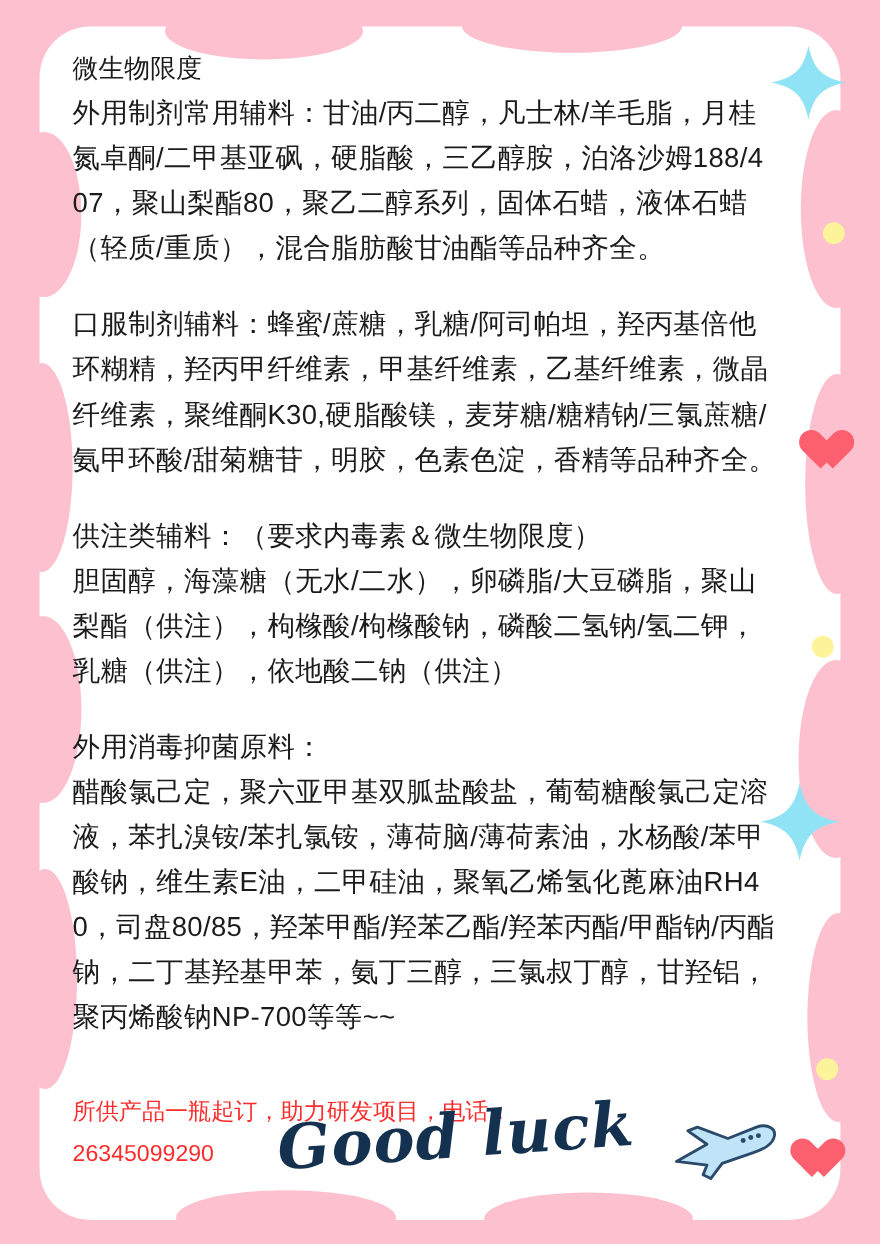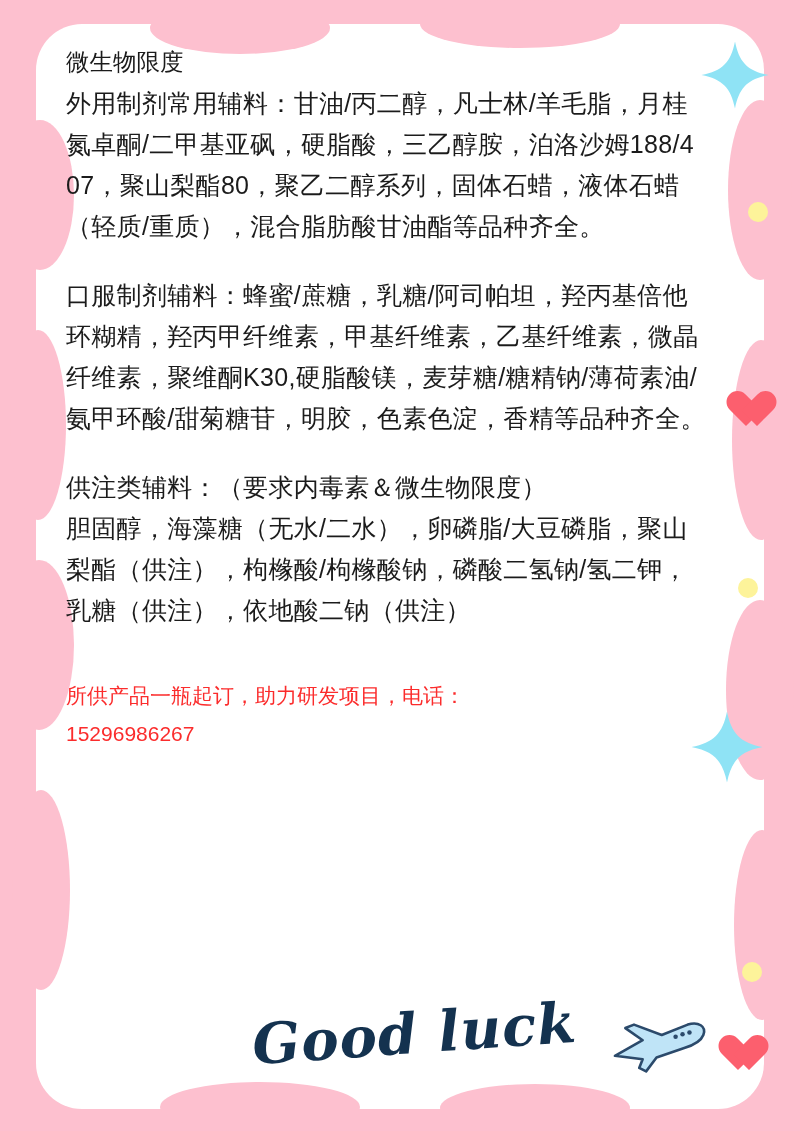--- a/index.html
+++ b/index.html
@@ -148,20 +148,22 @@
 <svg class="plane" width="104" height="62" viewBox="0 0 120 70">
   <path d="M8 44 L40 26 L20 12 L30 8 L62 20 L92 8 C104 4 114 10 110 20 C107 28 98 32 88 35 L56 46 L44 62 L36 58 L40 48 Z" fill="#bfe4f7" stroke="#2b4a6b" stroke-width="3" stroke-linejoin="round"></path>
   <circle cx="78" cy="22" r="2.6" fill="#2b4a6b"></circle>
   <circle cx="86" cy="19" r="2.6" fill="#2b4a6b"></circle>
   <circle cx="94" cy="17" r="2.6" fill="#2b4a6b"></circle>
 </svg>
 
 <div class="content">
   <p class="heading">微生物限度</p>
   <p class="para">外用制剂常用辅料：甘油/丙二醇，凡士林/羊毛脂，月桂氮卓酮/二甲基亚砜，硬脂酸，三乙醇胺，泊洛沙姆188/407，聚山梨酯80，聚乙二醇系列，固体石蜡，液体石蜡（轻质/重质），混合脂肪酸甘油酯等品种齐全。</p>
-  <p class="para">口服制剂辅料：蜂蜜/蔗糖，乳糖/阿司帕坦，羟丙基倍他环糊精，羟丙甲纤维素，甲基纤维素，乙基纤维素，微晶纤维素，聚维酮K30,硬脂酸镁，麦芽糖/糖精钠/薄荷素油/氨甲环酸/甜菊糖苷，明胶，色素色淀，香精等品种齐全。</p>
+  <p class="para">口服制剂辅料：蜂蜜/蔗糖，乳糖/阿司帕坦，羟丙基倍他环糊精，羟丙甲纤维素，甲基纤维素，乙基纤维素，微晶纤维素，聚维酮K30,硬脂酸镁，麦芽糖/糖精钠/三氯蔗糖/氨甲环酸/甜菊糖苷，明胶，色素色淀，香精等品种齐全。</p>
   <p class="para">供注类辅料：（要求内毒素＆微生物限度）
 胆固醇，海藻糖（无水/二水），卵磷脂/大豆磷脂，聚山梨酯（供注），枸橼酸/枸橼酸钠，磷酸二氢钠/氢二钾，乳糖（供注），依地酸二钠（供注）</p>
+  <p class="para tight">外用消毒抑菌原料：
+醋酸氯己定，聚六亚甲基双胍盐酸盐，葡萄糖酸氯己定溶液，苯扎溴铵/苯扎氯铵，薄荷脑/薄荷素油，水杨酸/苯甲酸钠，维生素E油，二甲硅油，聚氧乙烯氢化蓖麻油RH40，司盘80/85，羟苯甲酯/羟苯乙酯/羟苯丙酯/甲酯钠/丙酯钠，二丁基羟基甲苯，氨丁三醇，三氯叔丁醇，甘羟铝，聚丙烯酸钠NP-700等等~~</p>
   <p class="red" style="margin-top:46px;">所供产品一瓶起订，助力研发项目，电话：</p>
-  <p class="red" style="margin-top:0;">15296986267</p>
+  <p class="red" style="margin-top:0;">26345099290</p>
 </div>
 
 <div class="goodluck">Good luck</div>
 
 </body></html>

